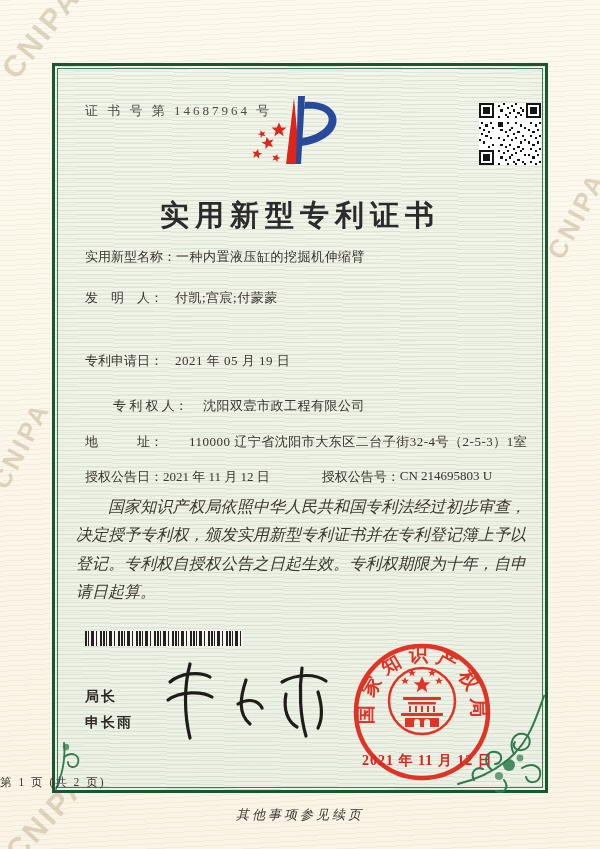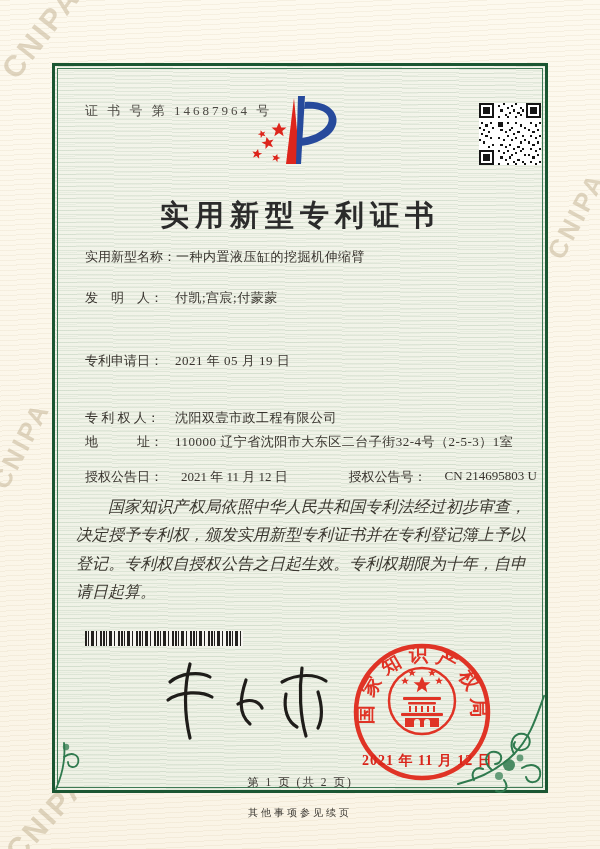--- a/index.html
+++ b/index.html
@@ -73,22 +73,22 @@
   }
 
   .signer { left:85px; top:684px; font-size:14px; color:#2e2b26; line-height:1.85; font-weight:bold; letter-spacing:2px; }
 
   .seal-wrap { left:349px; top:639px; width:146px; height:146px; opacity:.95; }
   .seal-date {
     left:362px; top:752px; font-size:14px; font-weight:bold;
     color:#d9251b; letter-spacing:1px; white-space:nowrap;
   }
 
-  .page-num { left:0; right:0; top:775px; text-align:center; font-size:11.5px; color:#3c3933; letter-spacing:2px; }
-  .cont-note { left:0; right:0; top:806px; text-align:center; font-size:10px; color:#3c3933; letter-spacing:3px; }
+  .page-num { left:0; right:0; top:775px; text-align:left; font-size:11.5px; color:#3c3933; letter-spacing:2px; }
+  .cont-note { left:0; right:0; top:806px; text-align:center; font-size:13px; color:#3c3933; font-style:italic; letter-spacing:3px; }
 </style>
 </head>
 <body>
 
 <div id="page">
 
   <div class="abs wm" style="left:-12px; top:16px; font-size:30px; transform:rotate(-52deg);">CNIPA</div>
   <div class="abs wm" style="left:541px; top:250px; font-size:26px; transform:rotate(-62deg); transform-origin:left top;">CNIPA</div>
   <div class="abs wm" style="left:-26px; top:430px; font-size:26px; transform:rotate(-62deg);">CNIPA</div>
   <div class="abs wm" style="left:-6px; top:800px; font-size:30px; transform:rotate(-48deg);">CNIPA</div>
@@ -144,42 +144,46 @@
     <span class="field-value">一种内置液压缸的挖掘机伸缩臂</span>
   </div>
   <div class="abs field-row" style="top:289px;">
     <span class="field-label">发　明　人：</span>
     <span class="field-value">付凯;宫宸;付蒙蒙</span>
   </div>
   <div class="abs field-row" style="top:340px;margin-top:12px;">
     <span class="field-label">专利申请日：</span>
     <span class="field-value">2021 年 05 月 19 日</span>
   </div>
-  <div class="abs field-row" style="top:409px;">
+  <div class="abs field-row" style="top:397px;margin-left:28px;">
     <span class="field-label">专 利 权 人：</span>
     <span class="field-value">沈阳双壹市政工程有限公司</span>
   </div>
   <div class="abs field-row" style="top:433px; width:452px;">
     <span class="field-label">地　　　址：</span>
-    <span class="field-value" style="max-width:352px;">110000 辽宁省沈阳市大东区二台子街32-4号（2-5-3）1室</span>
-  </div>
-  <div class="abs grant-row" style="top:468px;gap:18px;">
+    <span class="field-value" style="max-width:352px;margin-left:14px;">110000 辽宁省沈阳市大东区二台子街32-4号（2-5-3）1室</span>
+  </div>
+  <div class="abs grant-row" style="top:468px;">
     <span class="grant-cell">授权公告日：</span>
     <span class="grant-cell">2021 年 11 月 12 日</span>
     <span class="grant-gap"></span>
     <span class="grant-cell">授权公告号：</span>
     <span class="grant-cell">CN 214695803 U</span>
   </div>
 
   <div class="abs paragraphs">
     <p>国家知识产权局依照中华人民共和国专利法经过初步审查，决定授予专利权，颁发实用新型专利证书并在专利登记簿上予以登记。专利权自授权公告之日起生效。专利权期限为十年，自申请日起算。</p>
   </div>
 
   <div class="abs barcode"></div>
 
+  <div class="abs signer">
+    <div>局长</div>
+    <div>申长雨</div>
+  </div>
 
   <svg class="abs" style="left:150px; top:658px;" width="195" height="85" viewBox="0 0 195 85" fill="none" stroke="#1f1d1a" stroke-width="3.2" stroke-linecap="round" stroke-linejoin="round">
     <path d="M40,6 C34,28 34,56 40,80"></path>
     <path d="M20,24 C30,15 50,13 60,19"></path>
     <path d="M18,42 C30,33 52,33 62,39"></path>
     <path d="M96,22 C90,40 88,56 100,66"></path>
     <path d="M88,46 C98,40 108,42 112,50"></path>
     <path d="M132,24 C148,15 166,16 176,23"></path>
     <path d="M152,10 C149,32 150,58 156,78"></path>
     <path d="M136,36 C133,52 138,64 147,69"></path>

